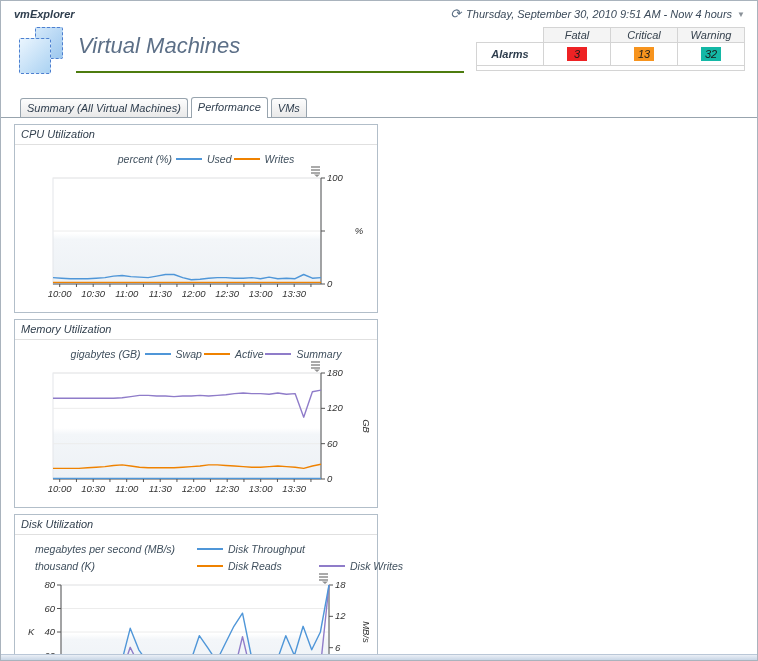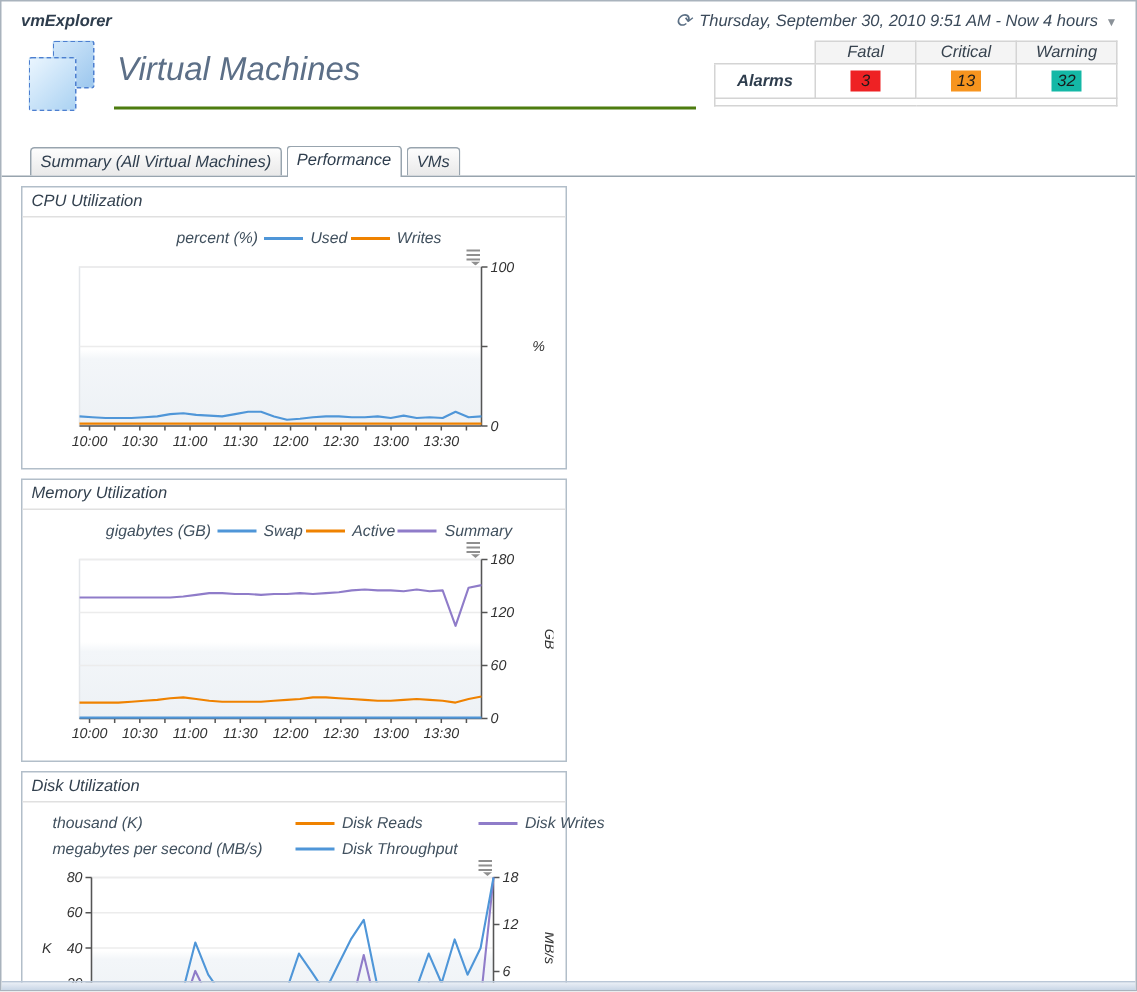--- a/index.html
+++ b/index.html
@@ -251,35 +251,35 @@
             <polyline points="34.0,105.4 42.6,105.4 51.3,105.4 59.9,105.4 68.6,104.8 77.2,104.2 85.9,103.6 94.5,102.5 103.2,101.9 111.8,103.0 120.5,104.2 129.1,104.8 137.7,104.8 146.4,104.8 155.0,104.8 163.7,104.2 172.3,103.6 181.0,103.0 189.6,101.9 198.3,101.9 206.9,102.5 215.5,103.0 224.2,103.6 232.8,104.2 241.5,104.2 250.1,103.6 258.8,103.0 267.4,103.6 276.1,104.2 284.7,105.4 293.4,103.0 302.0,101.3" fill="none" stroke="#ef8200" stroke-width="1.4" stroke-linejoin="round"></polyline>
             <polyline points="34.0,35.3 42.6,35.3 51.3,35.3 59.9,35.3 68.6,35.3 77.2,35.3 85.9,35.3 94.5,35.3 103.2,34.7 111.8,33.6 120.5,32.4 129.1,32.4 137.7,33.0 146.4,33.0 155.0,33.6 163.7,33.0 172.3,33.0 181.0,32.4 189.6,33.0 198.3,32.4 206.9,31.8 215.5,30.6 224.2,30.0 232.8,30.6 241.5,30.6 250.1,31.2 258.8,30.0 267.4,31.2 276.1,30.6 284.7,54.2 293.4,28.8 302.0,27.1" fill="none" stroke="#8f7cc9" stroke-width="1.4" stroke-linejoin="round"></polyline>
           </svg>
       </div>
     </div>
 
     <div class="panel">
       <div class="panel-title">Disk Utilization</div>
       <div class="legend">
           <div class="lrow">
+            <span class="unit">megabytes per second (MB/s)</span>
+            <span class="litem">
+              <span class="lline" style="background: rgb(79, 150, 216);"></span>
+              <span>Disk Throughput</span>
+            </span>
+          </div>
+          <div class="lrow">
             <span class="unit">thousand (K)</span>
             <span class="litem">
               <span class="lline" style="background: rgb(239, 130, 0);"></span>
               <span>Disk Reads</span>
             </span>
             <span class="litem">
               <span class="lline" style="background: rgb(143, 124, 201);"></span>
               <span>Disk Writes</span>
-            </span>
-          </div>
-          <div class="lrow">
-            <span class="unit">megabytes per second (MB/s)</span>
-            <span class="litem">
-              <span class="lline" style="background: rgb(79, 150, 216);"></span>
-              <span>Disk Throughput</span>
             </span>
           </div>
         </div>
       <div class="chart-box">
         <svg class="menu-icon" width="14" height="12" viewBox="0 0 14 12" style="right: 46px;">
           <path d="M2 2h9M2 5h9M2 8h9" stroke="#8f8f8f" stroke-width="1.3" fill="none"></path>
             <path d="M5 9.5h6l-3 2.5z" fill="#8f8f8f"></path>
         </svg>
         <svg class="chart-svg" width="350" height="120">
             <defs>

